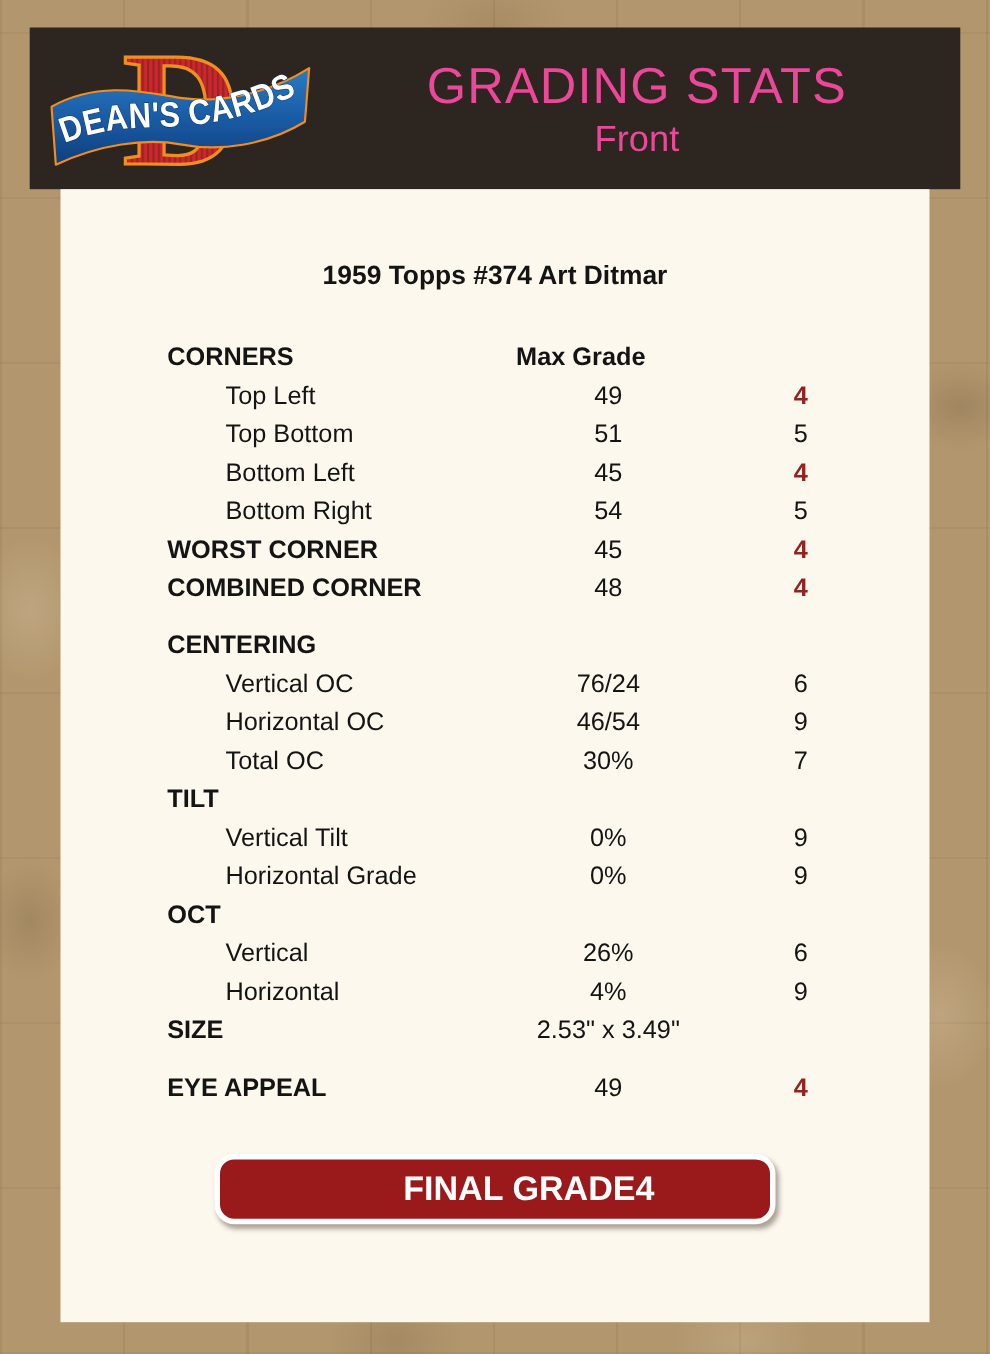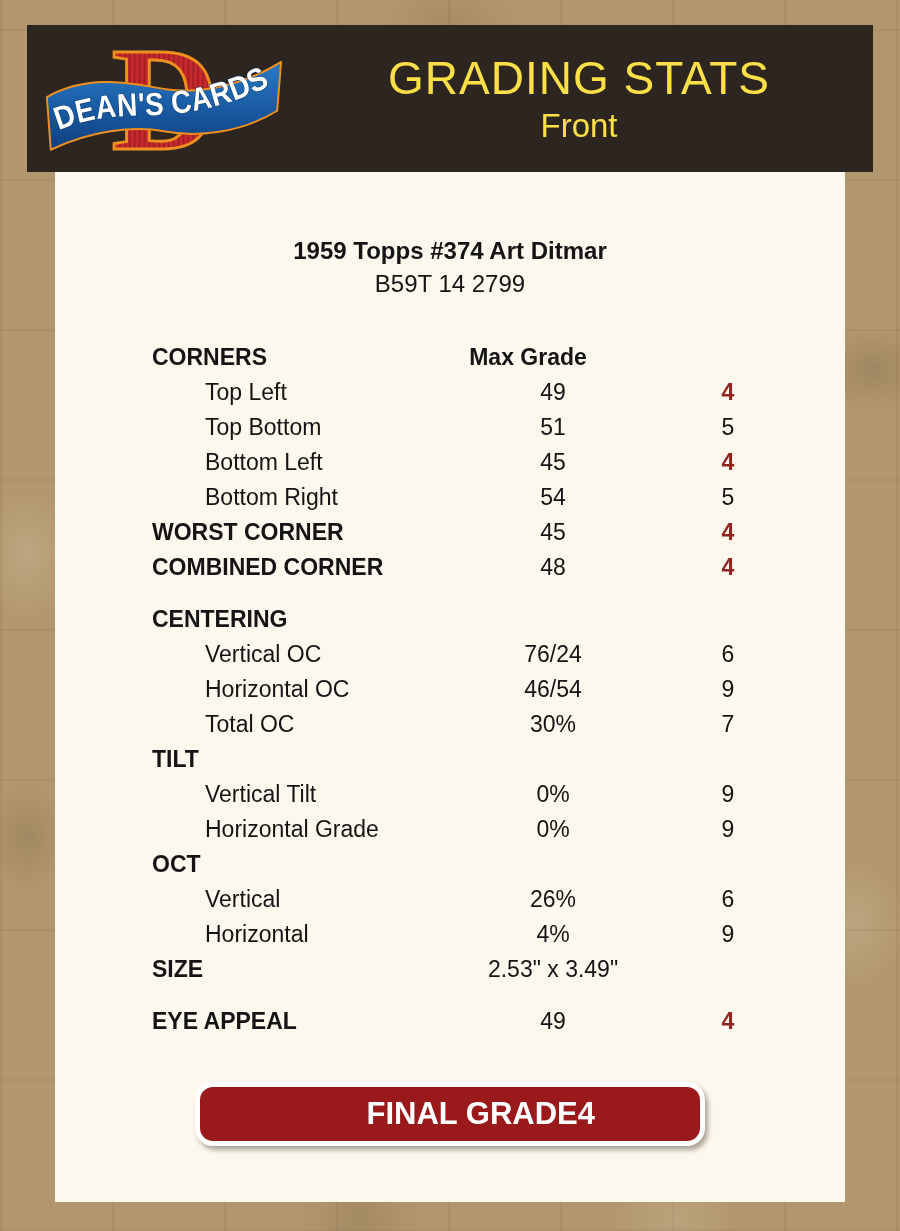--- a/index.html
+++ b/index.html
@@ -21,21 +21,21 @@
       radial-gradient(90px 70px at 40% 99%, rgba(80,60,35,.14), transparent 70%),
       radial-gradient(90px 70px at 75% 99%, rgba(252,242,222,.12), transparent 70%),
       repeating-linear-gradient(90deg, rgba(90,70,45,.10) 0 2px, transparent 2px 112px),
       repeating-linear-gradient(0deg,  rgba(90,70,45,.08) 0 2px, transparent 2px 150px);
   }
   .topbar {
     position:absolute; left:27px; top:25px; width:846px; height:147px;
     background:#2d2620; display:flex; align-items:center;
   }
   .logo { width:272px; display:flex; justify-content:center; align-items:center; }
-  .titles { flex:1; text-align:center; color:#fde047; padding-right:14px; }
+  .titles { flex:1; text-align:center; color:#ec4899; padding-right:14px; }
   .main-title { font-size:46px; line-height:54px; letter-spacing:1px; }
   .sub-title  { font-size:33px; line-height:42px; }
   .panel {
     position:absolute; left:55px; top:172px; width:790px; height:1030px;
     background:#fdf8ee; box-sizing:border-box; padding-top:62px;
     color:#141414;
   }
   .card-title { text-align:center; font-size:24px; font-weight:bold; line-height:33px; }
   .card-code  { text-align:center; font-size:24px; line-height:33px; }
   .stats-table { margin-top:40px; }
@@ -84,21 +84,20 @@
     </svg>
   </div>
   <div class="titles">
     <div class="main-title">GRADING STATS</div>
     <div class="sub-title">Front</div>
   </div>
 </header>
 
 <main class="panel">
   <div class="card-title">1959 Topps #374 Art Ditmar</div>
-  <div class="card-code">B59T 14 2799</div>
 
   <div class="stats-table" id="stats-table">
       <div class="row colhead">
         <span class="c-label">CORNERS</span>
         <span class="c-max">Max Grade</span>
       </div>
       <div class="row item">
         <span class="c-label">Top Left</span>
         <span class="c-value">49</span>
         <span class="c-max red">4</span>

